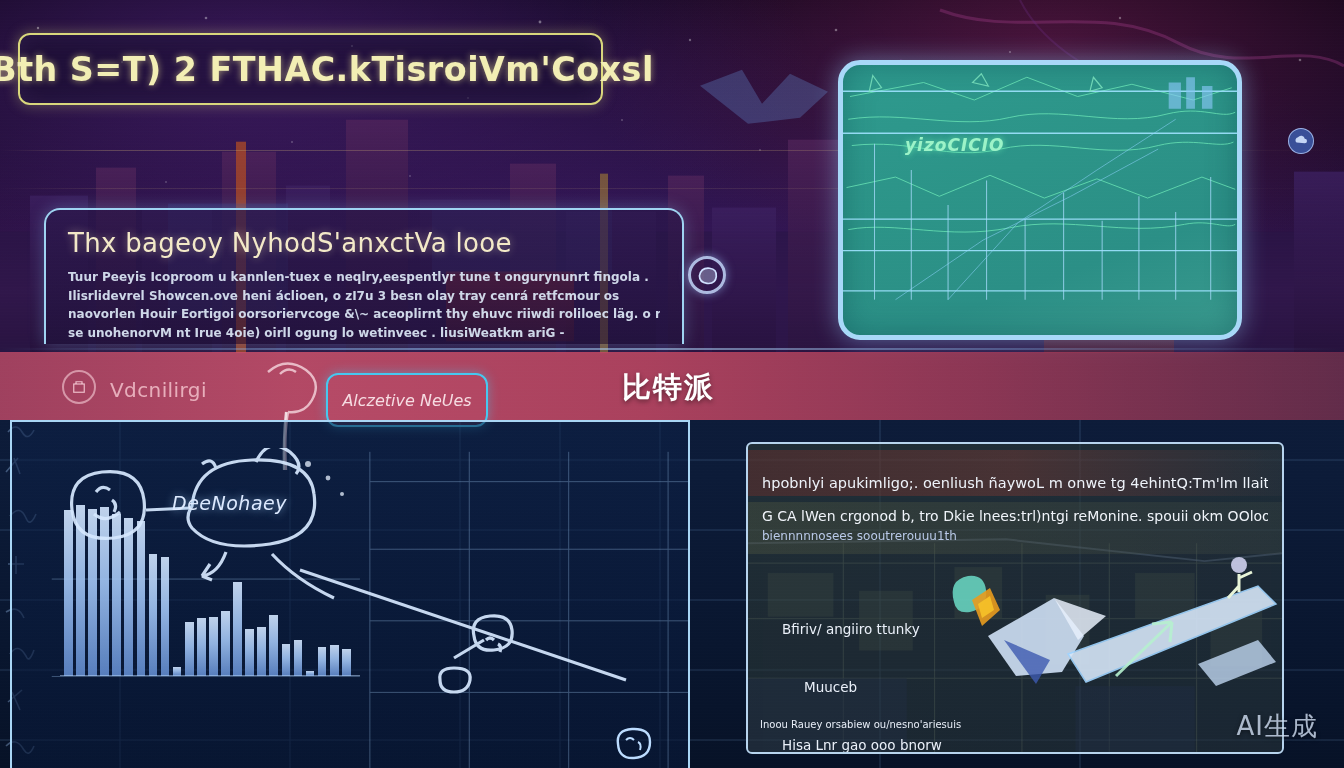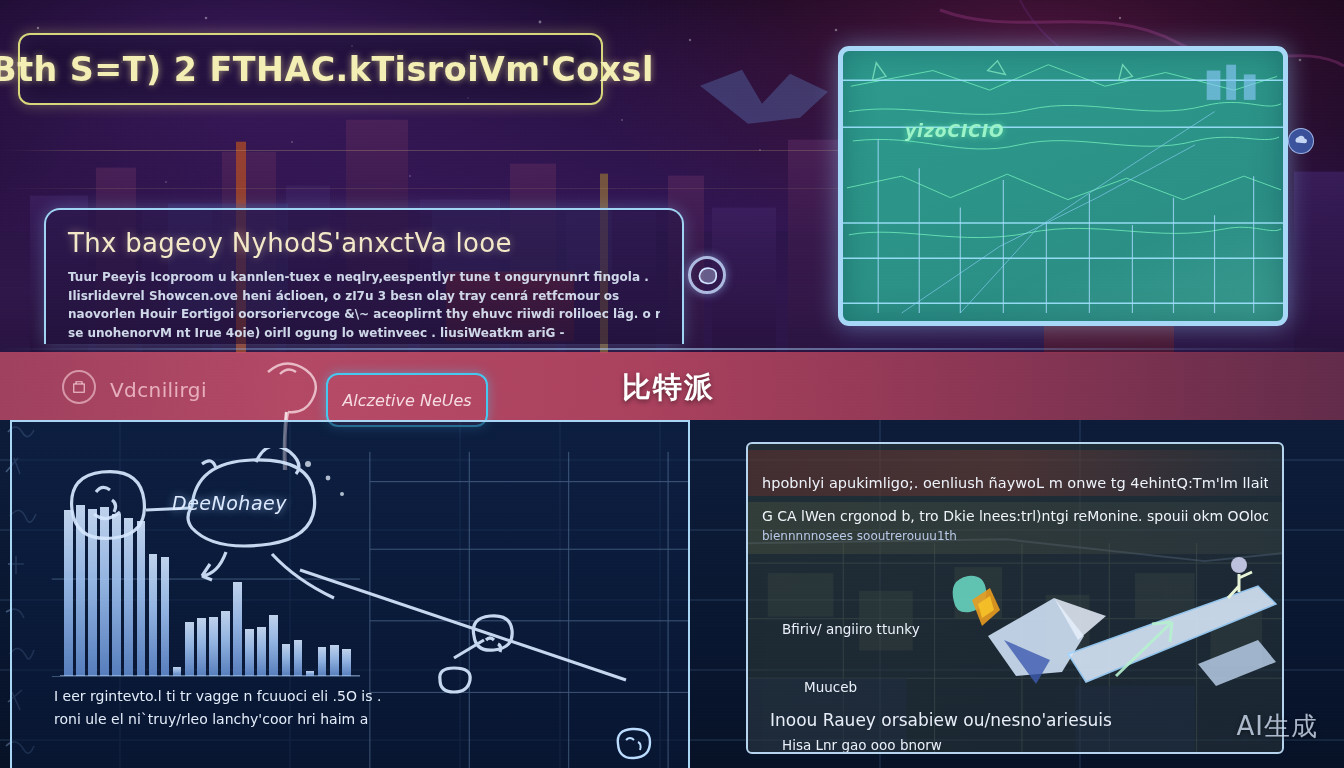--- a/index.html
+++ b/index.html
@@ -49,22 +49,22 @@
   }
   .title-text{
     color:#f2eeb4;font-size:34px;letter-spacing:.5px;white-space:nowrap;
     font-weight:600;text-shadow:0 0 7px rgba(240,230,150,.6);
     font-family:"DejaVu Sans","Liberation Sans",sans-serif;
     transform:scaleX(.98);
   }
 
   
   .teal-panel{
-    position:absolute;left:838px;top:46px;width:450px;height:280px;
-    border:5px solid #a8d8f8;border-radius:11px;
+    position:absolute;left:838px;top:60px;width:404px;height:280px;
+    border:5px solid #a8d8f8;border-radius:22px;
     background:linear-gradient(160deg,#2e9a8e 0%,#2c9488 40%,#2b8f86 70%,#3a9a8e 100%);
     box-shadow:0 0 24px rgba(150,210,255,.45),inset 0 0 30px rgba(0,60,70,.35);
     overflow:hidden;
   }
   .teal-inner{position:absolute;inset:0;}
   .teal-label{
     position:absolute;left:62px;top:70px;color:#9cf3c8;font-size:17px;
     letter-spacing:1px;text-shadow:0 0 6px rgba(120,255,190,.7);
     font-style:italic;font-weight:600;
   }
@@ -162,21 +162,21 @@
     position:absolute;left:0;top:58px;width:100%;height:52px;
     background:linear-gradient(90deg,rgba(86,92,66,.35),rgba(70,80,70,.25));
     padding:6px 14px;
   }
   .lp-sub .l1{color:#f0f4fa;font-size:14px;white-space:nowrap;overflow:hidden;}
   .lp-sub .l2{color:#b9c9e8;font-size:12px;margin-top:5px;white-space:nowrap;overflow:hidden;}
   .lp-items{position:absolute;left:34px;top:130px;width:470px;margin-top:47px;}
   .lp-item{color:#eaf0f9;font-size:13.5px;margin-bottom:42px;white-space:nowrap;}
   .lp-item.indent{margin-left:22px;}
   .lp-last{
-    position:absolute;left:22px;bottom:22px;color:#e8eef8;font-size:17px;white-space:nowrap;
+    position:absolute;left:12px;bottom:22px;color:#e8eef8;font-size:10px;white-space:nowrap;
   }
 
   
   .circ-icon{
     position:absolute;border:3px solid rgba(195,215,250,.85);border-radius:50%;
     box-shadow:0 0 10px rgba(160,200,255,.55);
   }
   .badge-icon{
     position:absolute;left:1288px;top:128px;width:26px;height:26px;
     border-radius:50%;background:rgba(60,90,170,.85);
@@ -476,24 +476,20 @@
       </g>
       <g fill="#e8f2ff" opacity=".75">
         <circle cx="258" cy="16" r="3"></circle>
         <circle cx="278" cy="30" r="2.4"></circle>
         <circle cx="292" cy="46" r="2"></circle>
       </g>
     </svg>
 
     <div class="sketch-label" style="left:160px;top:70px;position:absolute">DeeNohaey</div>
 
-    <div class="chart-caption">
-      <div>I eer rgintevto.l ti tr vagge n fcuuoci eli .5O is .</div>
-      <div>roni  ule el  ni`truy/rleo lanchy'coor hri haim a</div>
-    </div>
 
     <svg style="position:absolute;left:600px;bottom:4px;width:44px;height:40px" viewBox="0 0 44 40">
       <path d="M6,20 q-2,-14 14,-15 q18,-1 18,13 q0,15 -16,16 q-15,1 -16,-14 Z" fill="none" stroke="#bcdcff" stroke-width="2.4"></path>
       <path d="M14,16 q4,-4 8,0 M26,18 q4,2 2,8" fill="none" stroke="#bcdcff" stroke-width="2"></path>
     </svg>
   </div>
 
   <div class="list-panel">
 
     <svg style="position:absolute;inset:0;opacity:.45" viewBox="0 0 538 312" preserveAspectRatio="none">

